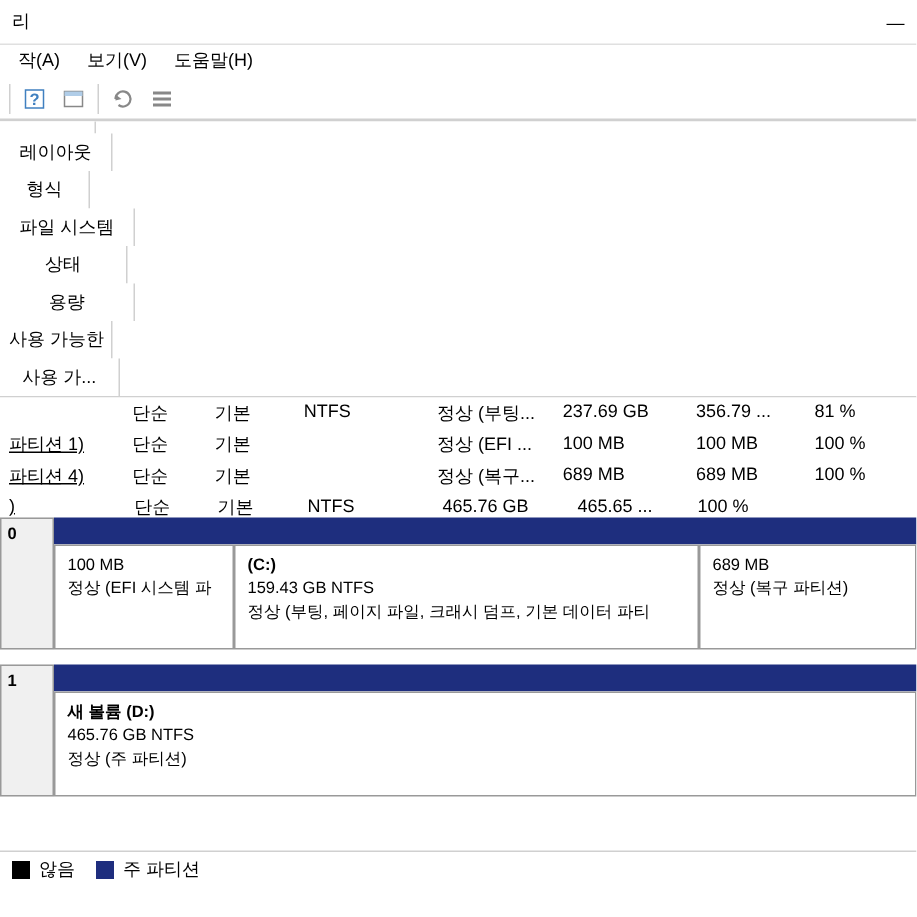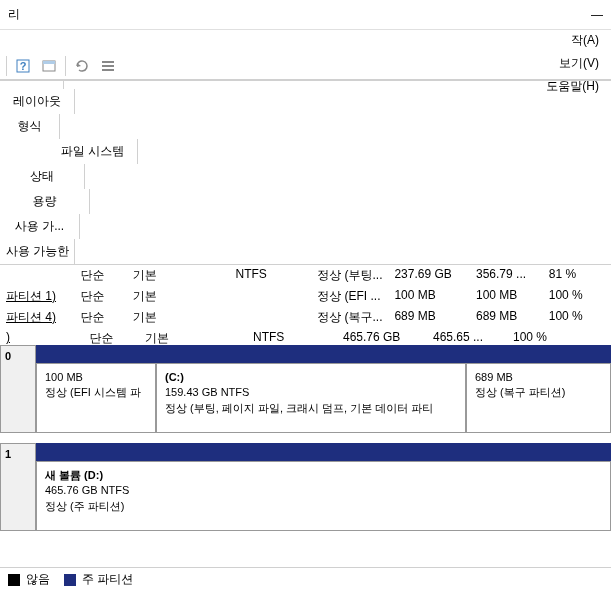--- a/index.html
+++ b/index.html
@@ -2,38 +2,38 @@
 <html><head>
 <meta charset="utf-8">
 <style>
 * { box-sizing: border-box; margin: 0; padding: 0; }
 body { font-family: "Malgun Gothic", "Segoe UI", sans-serif; font-size: 12px; background: #fff; color: #000; width: 611px; height: 611px; overflow: hidden; position: relative; }
 
 .titlebar { height: 30px; background: #fff; display: flex; align-items: center; justify-content: space-between; padding: 0 8px; border-bottom: 1px solid #e0e0e0; }
 .titlebar .controls { display: flex; gap: 20px; }
 .titlebar .ctrl { width: 12px; text-align: center; cursor: default; }
 
-.menubar { height: 22px; display: flex; align-items: flex-end; padding: 0 4px; gap: 2px; flex-direction: column; }
+.menubar { height: 22px; display: flex; align-items: flex-start; padding: 0 4px; gap: 2px; }
 .menubar .menu-item { padding: 2px 8px; cursor: default; }
 
 .toolbar { height: 28px; display: flex; align-items: center; padding: 2px 4px; gap: 2px; border-bottom: 1px solid #d0d0d0; }
 .toolbar .tool-btn { width: 24px; height: 24px; display: flex; align-items: center; justify-content: center; border: 1px solid transparent; }
 .toolbar .sep { width: 1px; height: 20px; background: #d0d0d0; margin: 0 2px; }
 
 .list-view { border-top: 1px solid #d0d0d0; }
 .list-header { display: flex; background: #fff; border-bottom: 1px solid #d0d0d0; flex-direction: column; }
 .list-header .col { padding: 4px 6px; border-right: 1px solid #d0d0d0; text-align: left; background: #fff; cursor: default; white-space: nowrap; overflow: hidden; }
 .list-body { background: #fff; }
 .list-row { display: flex; }
 .list-row .cell { padding: 2px 6px; white-space: nowrap; overflow: hidden; }
 
 .col-name { width: 64px; text-decoration: underline; }
 .col-layout { width: 75px; text-align: center; }
 .col-type { width: 60px; }
-.col-fs { width: 90px; margin-left: 48px; }
+.col-fs { width: 90px; }
 .col-state { width: 85px; }
 .col-cap { width: 90px; }
 .col-used { width: 80px; }
 .col-free { width: 75px; }
 
 .list-header .col-layout, .list-header .col-type, .list-header .col-fs, .list-header .col-state, .list-header .col-cap, .list-header .col-used, .list-header .col-free { text-align: center; }
 
 .disk-area { position: absolute; top: 345px; left: 0; right: 0; }
 .disk-row { display: flex; margin-bottom: 2px; }
 .disk-label { width: 36px; padding: 4px; border: 1px solid #999; background: #f0f0f0; display: flex; flex-direction: column; justify-content: flex-start; font-size: 11px; }
@@ -99,22 +99,22 @@
 </div>
 
 <div class="list-view">
   <div class="list-header">
     <div class="col col-name"></div>
     <div class="col col-layout">레이아웃</div>
     <div class="col col-type">형식</div>
     <div class="col col-fs">파일 시스템</div>
     <div class="col col-state">상태</div>
     <div class="col col-cap">용량</div>
+    <div class="col col-free">사용 가능한</div>
     <div class="col col-used">사용 가...</div>
-    <div class="col col-free">사용 가능한</div>
   </div>
   <div class="list-body">
     <div class="list-row">
       <div class="cell col-name"></div>
       <div class="cell col-layout">단순</div>
       <div class="cell col-type">기본</div>
       <div class="cell col-fs">NTFS</div>
       <div class="cell col-state">정상 (부팅...</div>
       <div class="cell col-cap">237.69 GB</div>
       <div class="cell col-used">356.79 ...</div>

